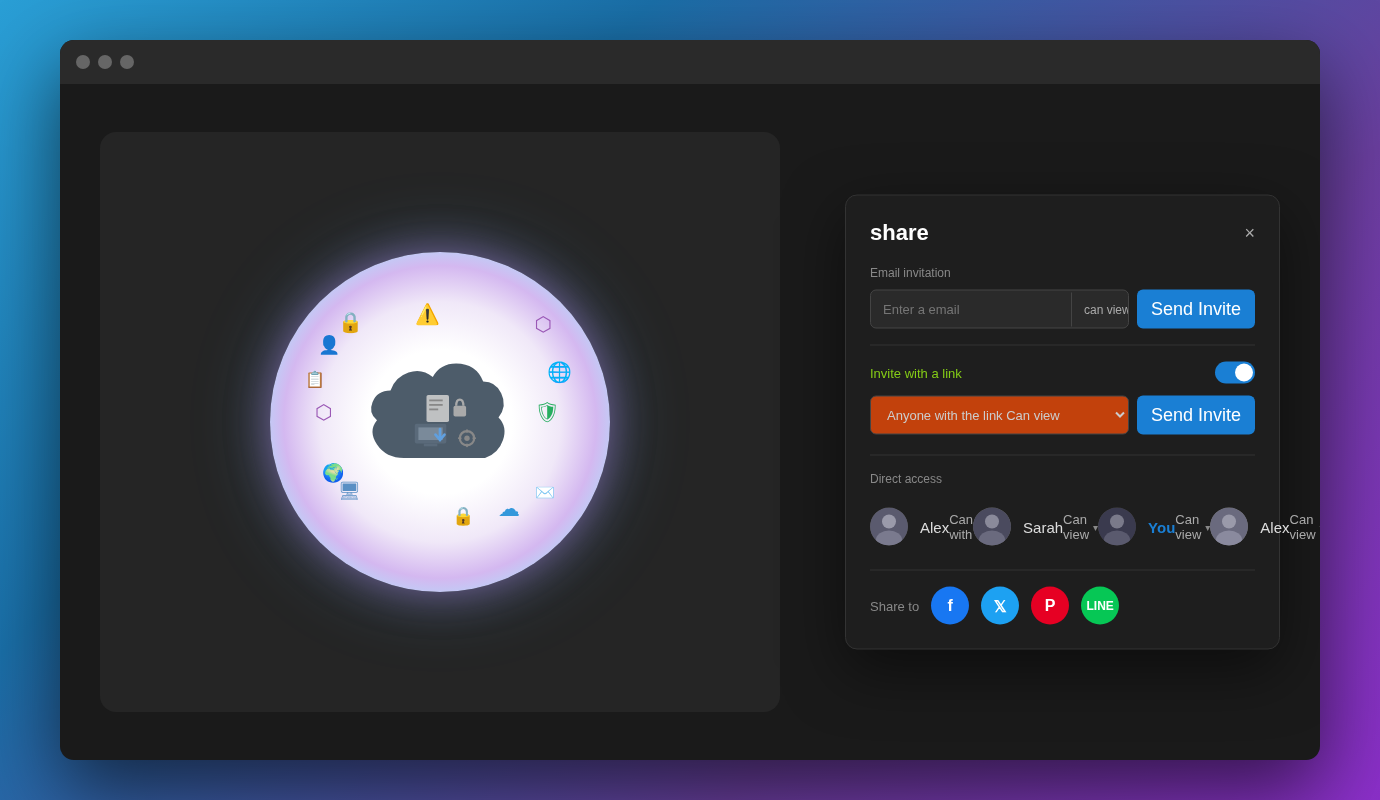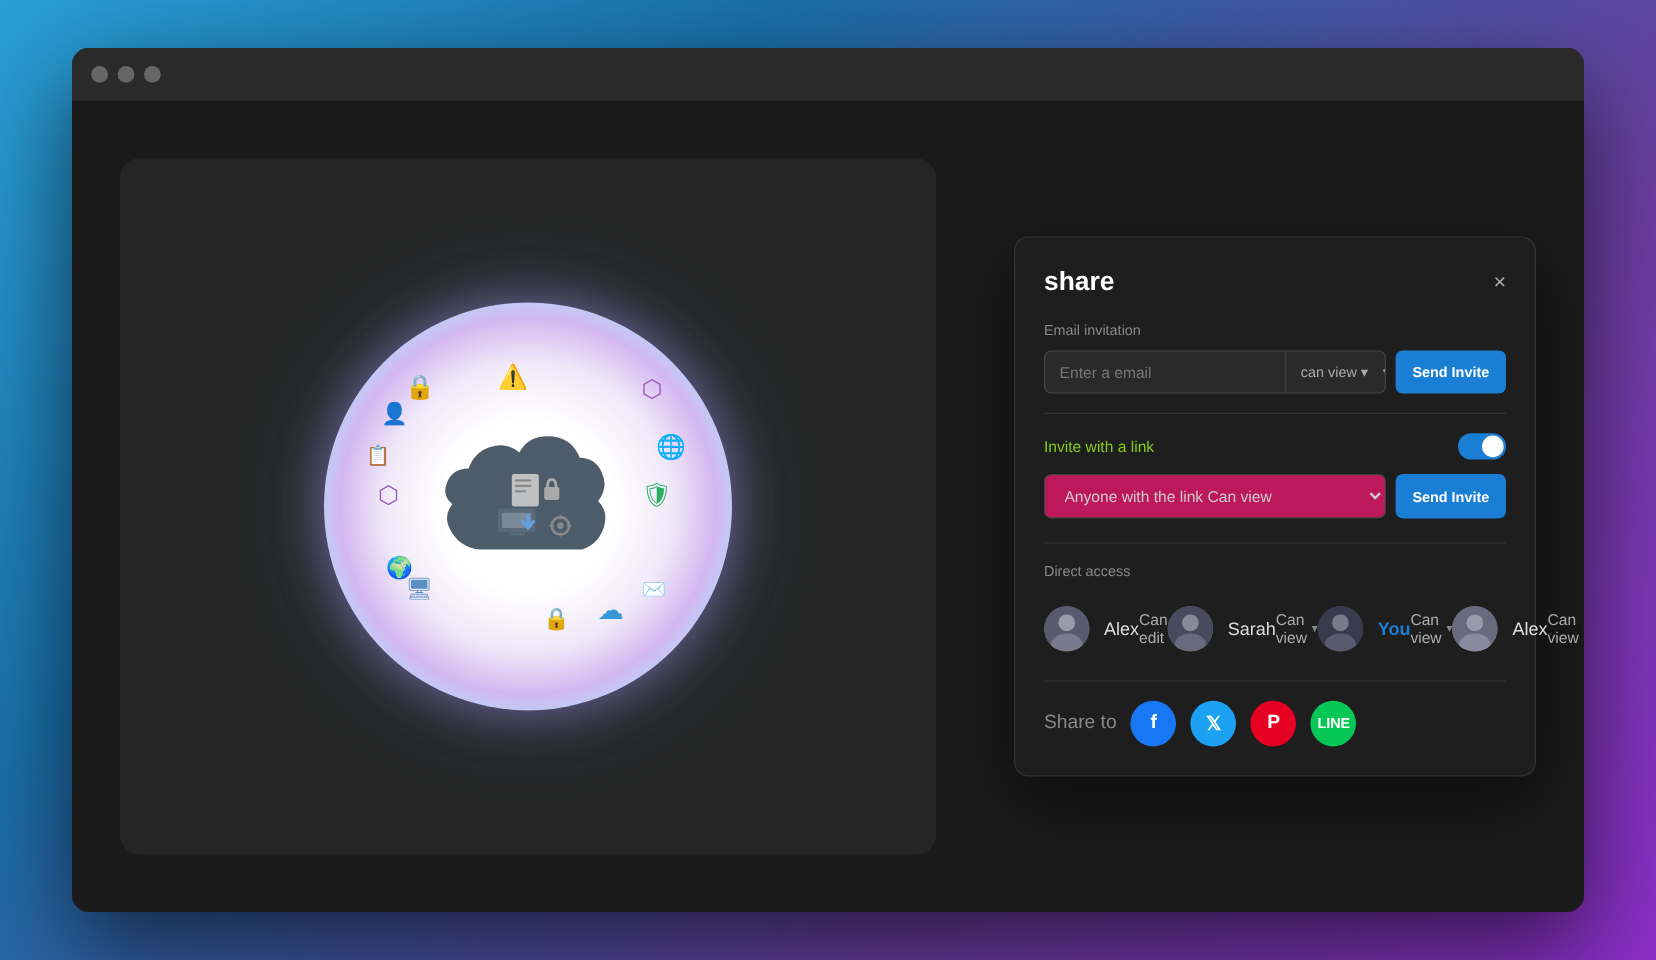--- a/index.html
+++ b/index.html
@@ -165,22 +165,22 @@
       outline: none;
       cursor: pointer;
     }
 
     .send-invite-btn {
       background: #1a7fd4;
       color: #fff;
       border: none;
       border-radius: 6px;
       padding: 9px 14px;
-      font-size: 12px;
-      font-weight: 700;
+      font-size: 18px;
+      font-weight: 400;
       cursor: pointer;
       white-space: nowrap;
     }
 
     .divider {
       border: none;
       border-top: 1px solid #333;
       margin: 16px 0;
     }
 
@@ -218,21 +218,21 @@
     }
 
     .link-dropdown-row {
       display: flex;
       gap: 8px;
       margin-bottom: 20px;
     }
 
     .link-select {
       flex: 1;
-      background: #be185d;
+      background: #c2410c;
       border: 1px solid #444;
       border-radius: 6px;
       color: #ccc;
       padding: 9px 12px;
       font-size: 13px;
       outline: none;
       cursor: pointer;
     }
 
     .direct-access-label {
@@ -295,21 +295,21 @@
     }
 
     .share-to-row {
       display: flex;
       align-items: center;
       gap: 12px;
       margin-top: 16px;
     }
 
     .share-to-label {
-      font-size: 16px;
+      font-size: 13px;
       color: #888;
     }
 
     .social-btn {
       width: 38px;
       height: 38px;
       border-radius: 50%;
       display: flex;
       align-items: center;
       justify-content: center;
@@ -471,21 +471,21 @@
 
         <div class="user-row">
           <div class="avatar avatar-alex">
             <svg width="38" height="38" viewBox="0 0 38 38" xmlns="http://www.w3.org/2000/svg">
               <rect width="38" height="38" rx="19" fill="#5a5a6e"></rect>
               <circle cx="19" cy="14" r="7" fill="#9a9aaa"></circle>
               <ellipse cx="19" cy="32" rx="13" ry="9" fill="#7a7a8e"></ellipse>
             </svg>
           </div>
           <span class="user-name">Alex</span>
-          <span class="user-permission no-dropdown">Can edit</span>
+          <span class="user-permission no-dropdown">Can with</span>
         </div>
 
         <div class="user-row">
           <div class="avatar avatar-sarah">
             <svg width="38" height="38" viewBox="0 0 38 38" xmlns="http://www.w3.org/2000/svg">
               <rect width="38" height="38" rx="19" fill="#4a4a5e"></rect>
               <circle cx="19" cy="14" r="7" fill="#8a8a9a"></circle>
               <ellipse cx="19" cy="32" rx="13" ry="9" fill="#6a6a7e"></ellipse>
             </svg>
           </div>

